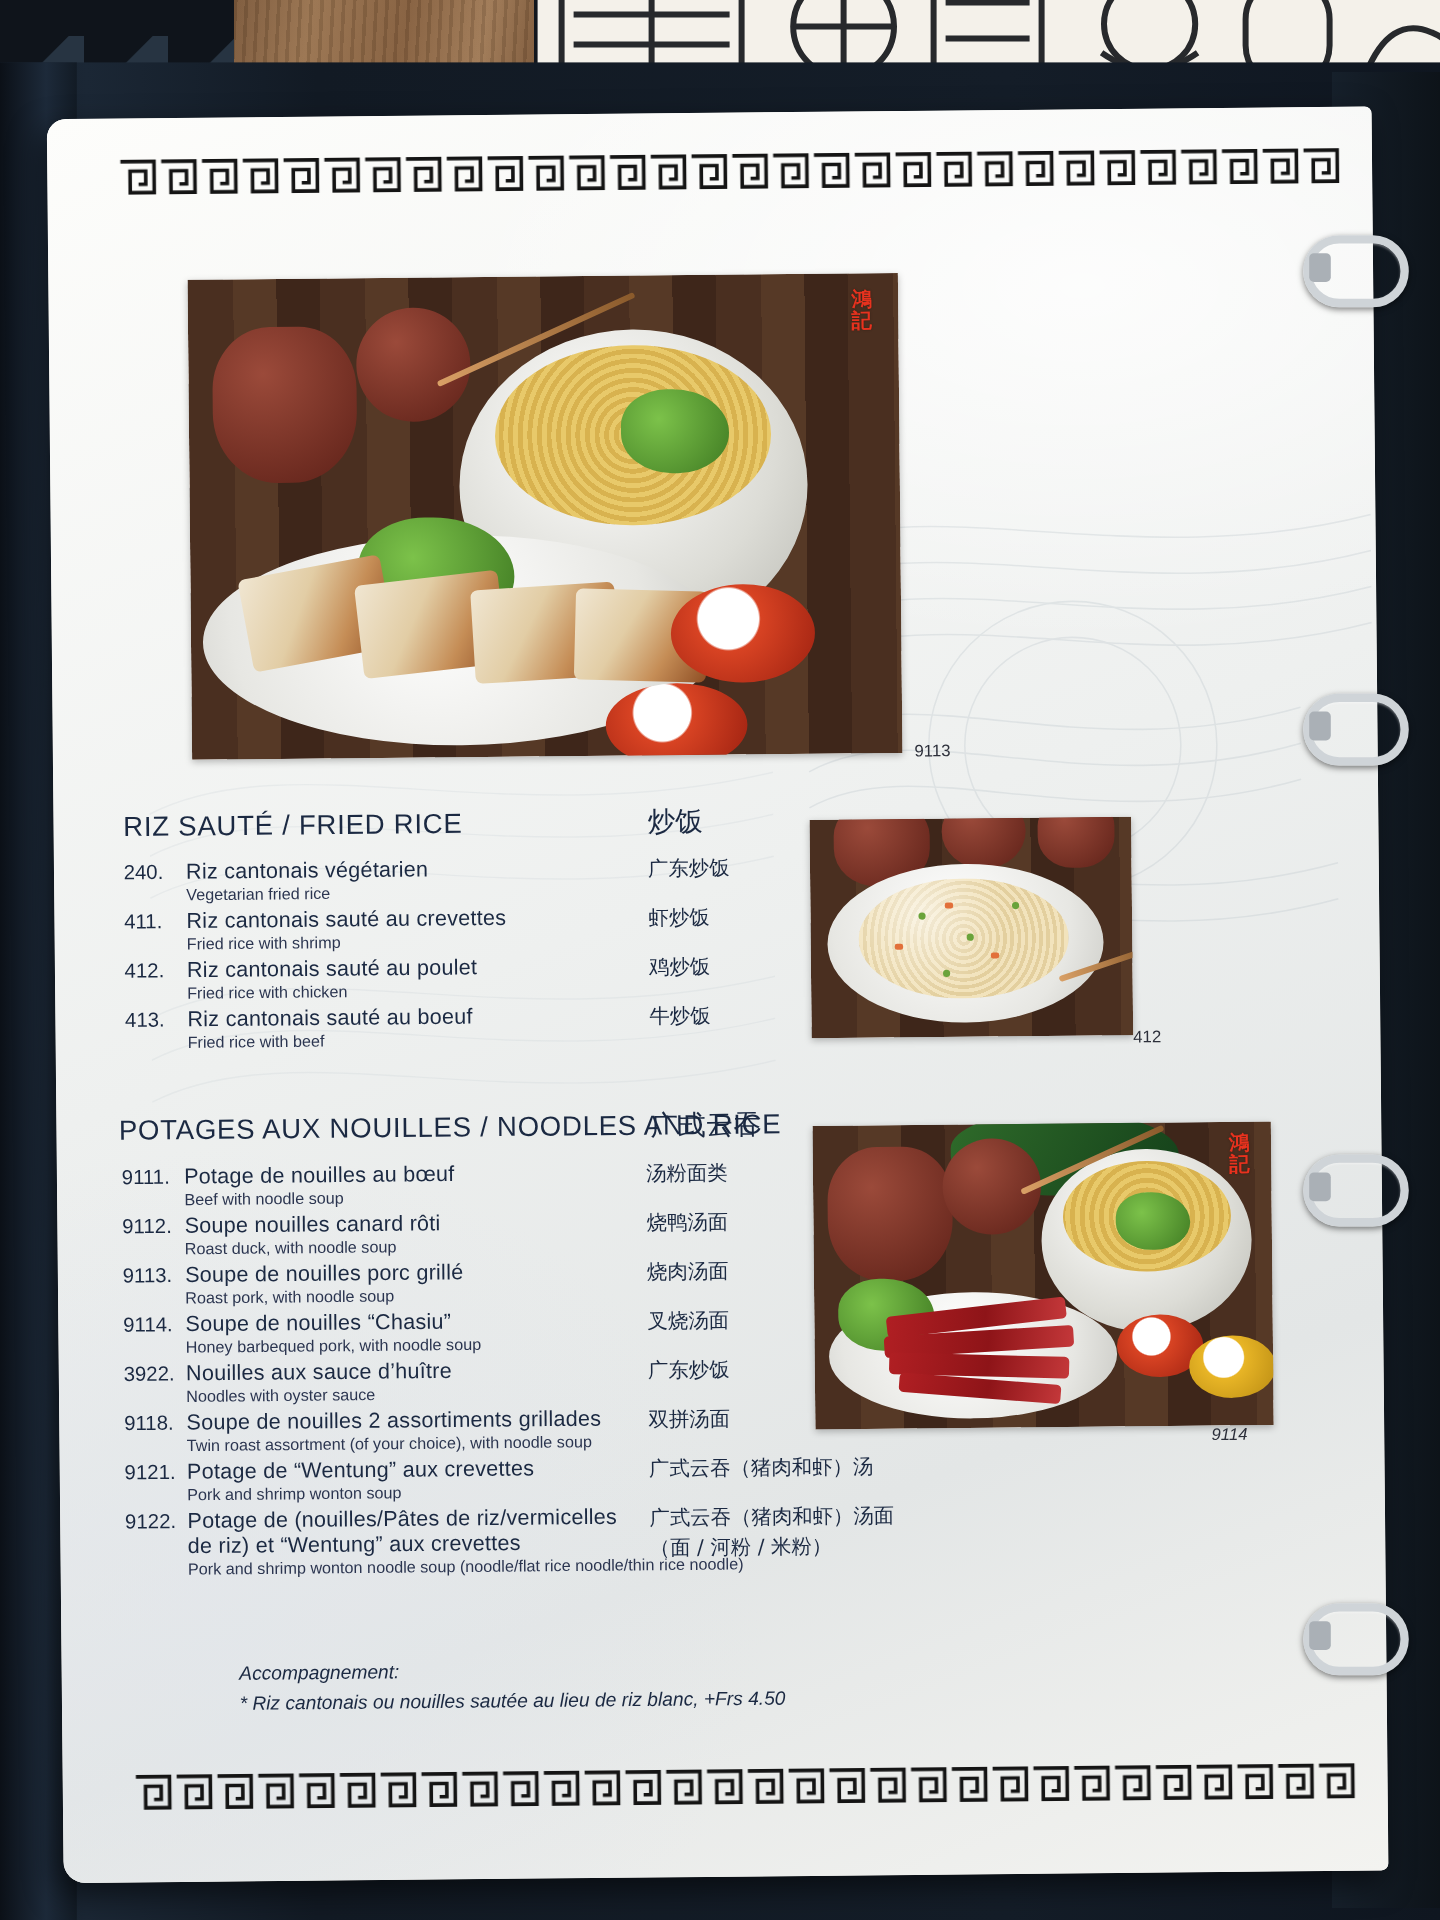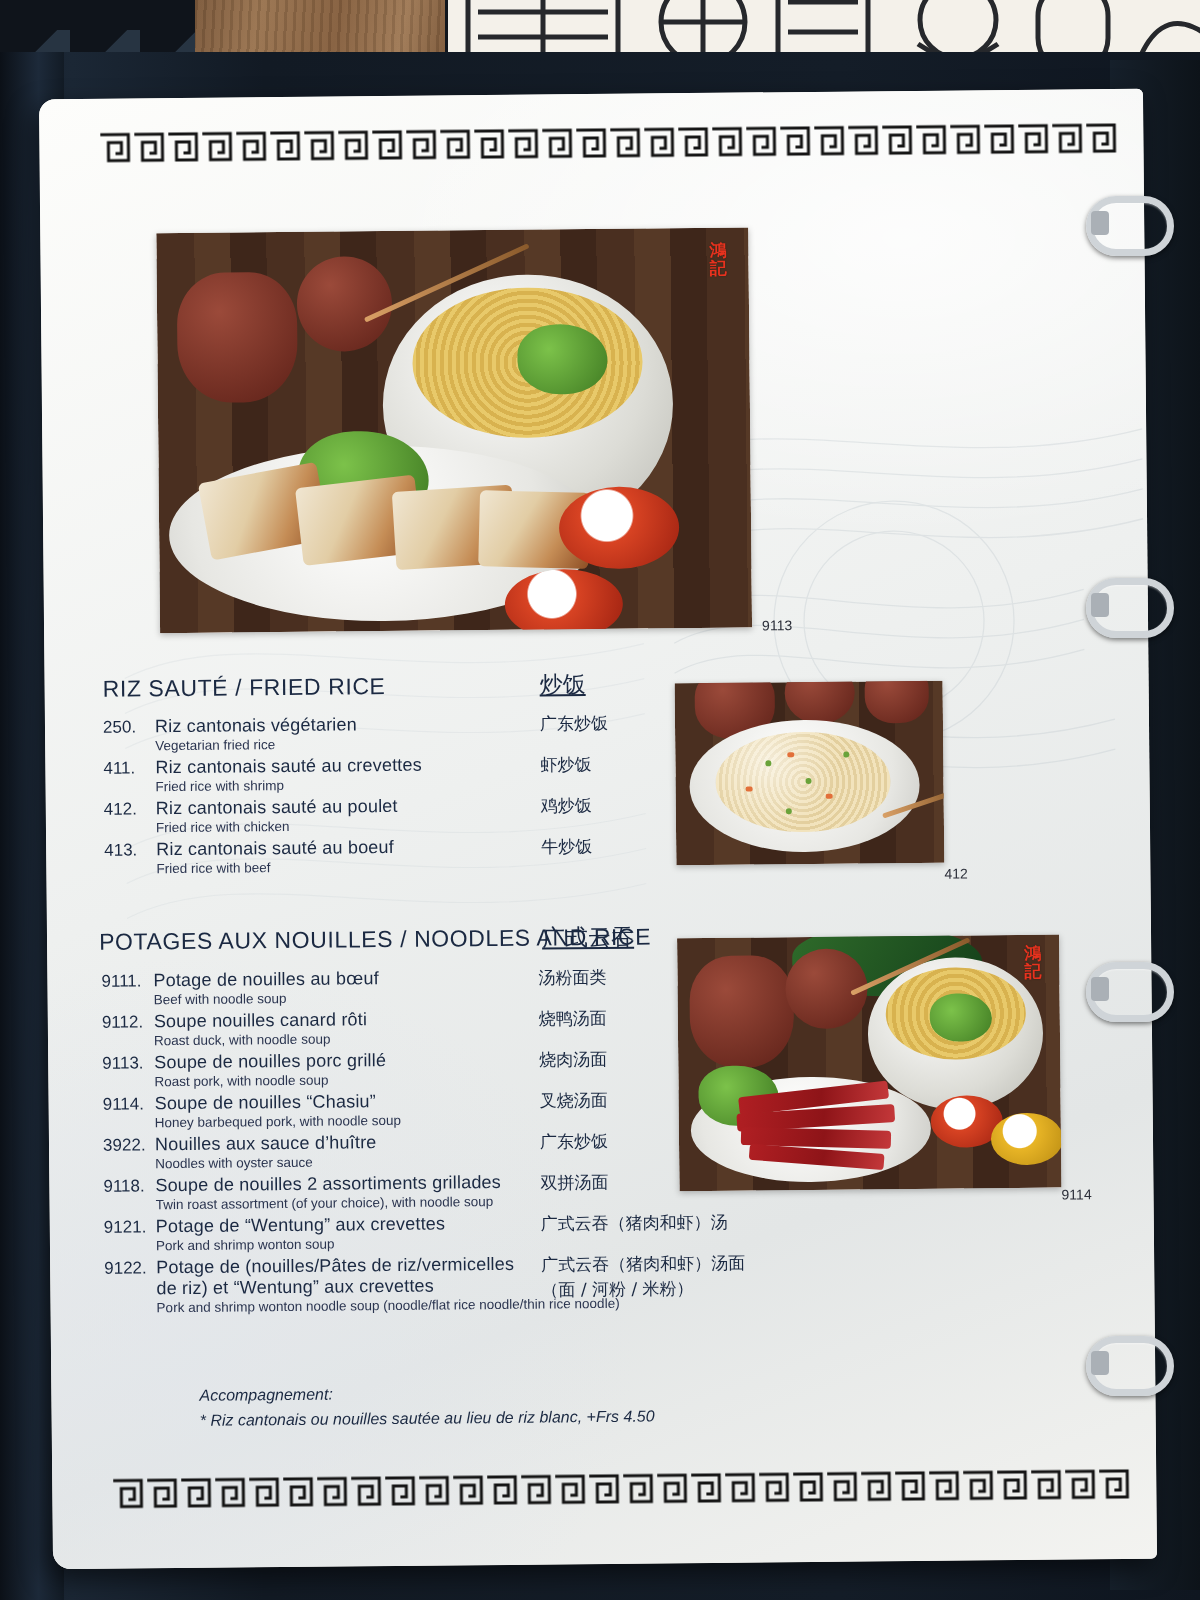--- a/index.html
+++ b/index.html
@@ -203,21 +203,20 @@
     font-size: 23px;
     letter-spacing: .6px;
     color: #1b2942;
     font-family: "Liberation Sans", sans-serif;
   }
   .section-head-cn {
     position: absolute;
     font-size: 23px;
     color: #1b2942;
     font-family: "DejaVu Sans", sans-serif;
-    text-decoration: underline;
   }
 
   .items { position: absolute; }
   .item { position: relative; margin-bottom: 4px; }
   .item-row { display: flex; align-items: baseline; }
   .item-num {
     width: 52px;
     font-size: 17px;
     color: #1b2942;
     flex: 0 0 52px;
@@ -378,21 +377,21 @@
     </div>
     <div class="photo-caption" style="left:718px; top:525px;">9113</div>
 
     <div class="section-head" style="left:58px; top:577px;">RIZ SAUTÉ / FRIED RICE</div>
     <div class="section-head-cn" style="left:495px; top:575px;">炒饭</div>
 
     <div class="items" style="left:58px; top:618px; width:560px;">
 
       <div class="item">
         <div class="item-row">
-          <span class="item-num">250.</span>
+          <span class="item-num">240.</span>
           <span class="item-name">Riz cantonais végétarien</span>
         </div>
         <div class="item-desc">Vegetarian fried rice</div>
         <div class="item-cn">广东炒饭</div>
       </div>
 
       <div class="item">
         <div class="item-row">
           <span class="item-num">411.</span>
           <span class="item-name">Riz cantonais sauté au crevettes</span>
@@ -429,21 +428,21 @@
       <div class="fried-rice" style="left:40px; top:50px; width:175px; height:100px;"></div>
       <div class="pea" style="left:90px; top:78px;"></div>
       <div class="pea" style="left:130px; top:96px;"></div>
       <div class="pea" style="left:168px; top:70px;"></div>
       <div class="pea" style="left:110px; top:126px;"></div>
       <div class="carrot" style="left:112px; top:70px;"></div>
       <div class="carrot" style="left:150px; top:112px;"></div>
       <div class="carrot" style="left:70px; top:104px;"></div>
       <div class="chopsticks" style="left:205px; top:120px; width:80px; transform:rotate(-18deg);"></div>
     </div>
-    <div class="photo-caption" style="left:898px; top:765px;margin-top:10px;">412</div>
+    <div class="photo-caption" style="left:898px; top:765px;">412</div>
 
     <div class="section-head" style="left:52px; top:830px;">POTAGES AUX NOUILLES / NOODLES AND RICE</div>
     <div class="section-head-cn" style="left:495px; top:828px;">广式云吞</div>
 
     <div class="items" style="left:54px; top:872px; width:560px;">
 
       <div class="item">
         <div class="item-row">
           <span class="item-num">9111.</span>
           <span class="item-name">Potage de nouilles au bœuf</span>
@@ -531,21 +530,21 @@
       <div class="plate" style="left:12px; top:140px; width:240px; height:105px;"></div>
       <div class="greens" style="left:20px; top:128px; width:80px; height:60px;"></div>
       <div class="bbq" style="left:60px; top:152px; width:150px; height:18px; transform:rotate(-6deg);"></div>
       <div class="bbq" style="left:58px; top:172px; width:158px; height:18px; transform:rotate(-3deg);"></div>
       <div class="bbq" style="left:62px; top:192px; width:150px; height:18px; transform:rotate(2deg);"></div>
       <div class="bbq" style="left:70px; top:212px; width:135px; height:16px; transform:rotate(5deg);"></div>
       <div class="sauce" style="left:252px; top:160px; width:72px; height:52px;"></div>
       <div class="sauce" style="left:312px; top:178px; width:72px; height:52px; background:radial-gradient(circle at 40% 35%, #ffffff 0 30%, #e8b526 32%, #b88a12 100%);"></div>
       <div class="stamp" style="right:18px; top:10px;">鴻<br>記</div>
     </div>
-    <div class="photo-caption" style="left:1012px; top:1097px;">9114</div>
+    <div class="photo-caption" style="left:960px; top:1097px;font-style:italic;">9114</div>
 
     <div class="footnote">
       <div>Accompagnement:</div>
       <div>* Riz cantonais ou nouilles sautée au lieu de riz blanc, +Frs 4.50</div>
     </div>
   </div>
 
   <div class="ring r1"></div>
   <div class="ring r2"></div>
   <div class="ring r3"></div>

